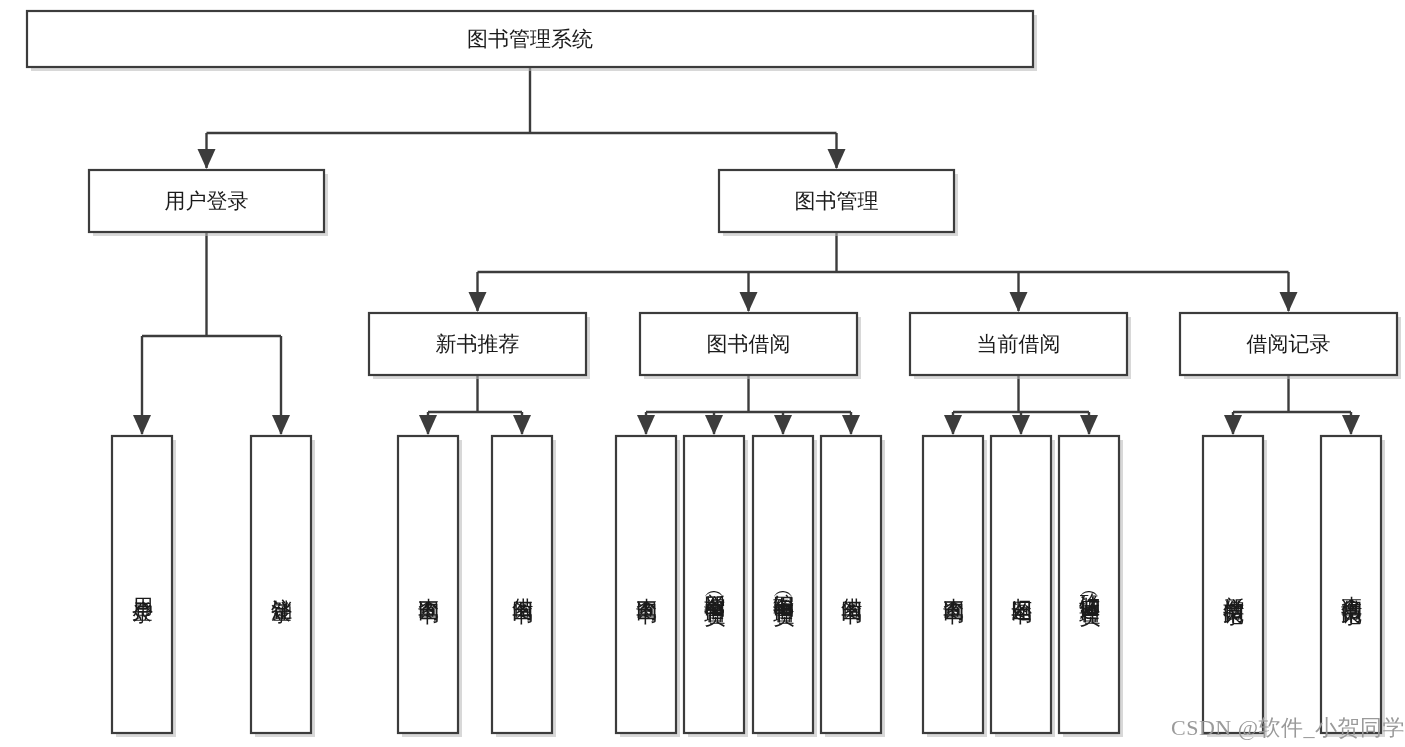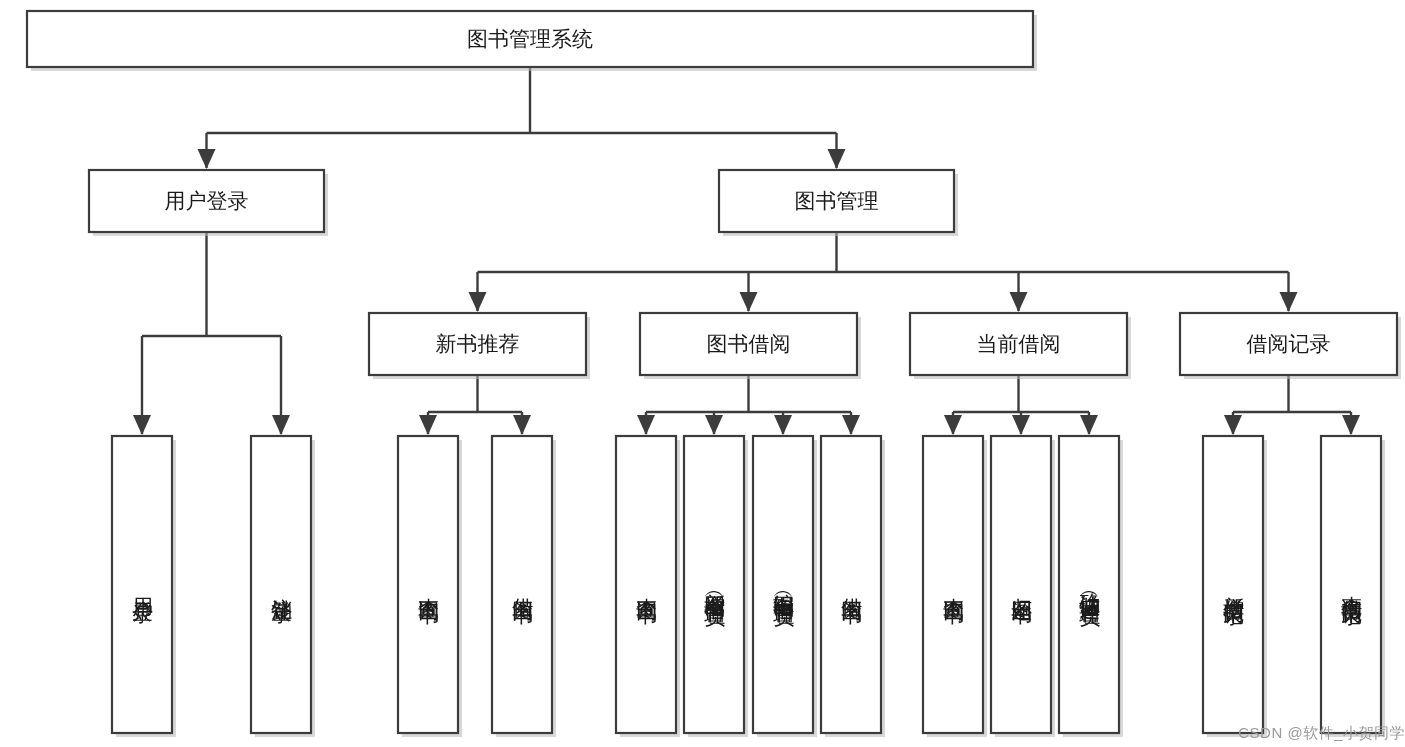--- a/index.html
+++ b/index.html
@@ -66,22 +66,22 @@
     line-height: 1.12;
     letter-spacing: 2px;
     color: #1b1b1b;
     white-space: nowrap;
     text-align: center;
   }
   .watermark {
     position: absolute;
     right: 8px;
     bottom: 4px;
-    font-family: Liberation Sans, sans-serif;
-    font-size: 15px;
+    font-family: Liberation Serif, serif;
+    font-size: 22px;
     color: #9a9a9a;
     white-space: nowrap;
     letter-spacing: 0.5px;
   }
 </style>
 </head>
 <body>
 
 <div id="diagram-root">
   <svg class="diagram" viewBox="0 0 1405 747" xmlns="http://www.w3.org/2000/svg">

